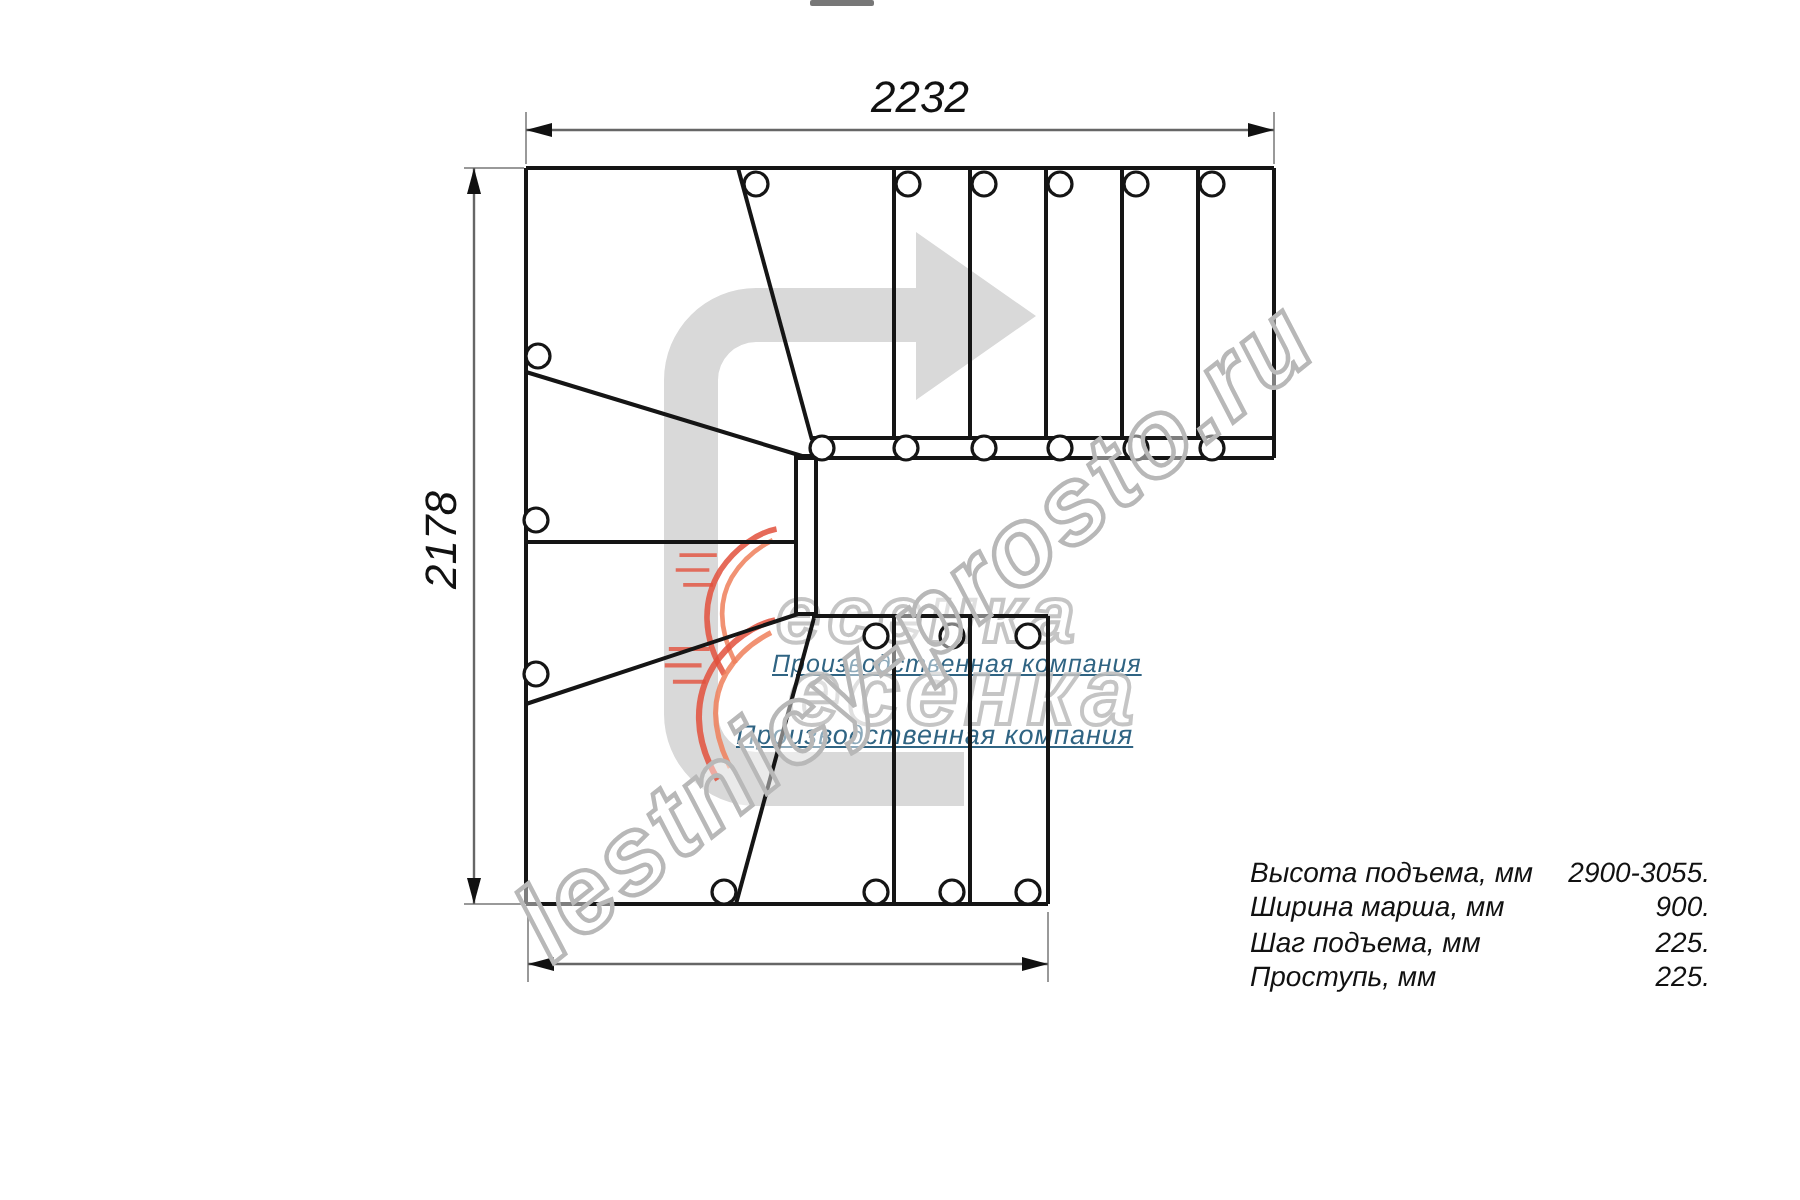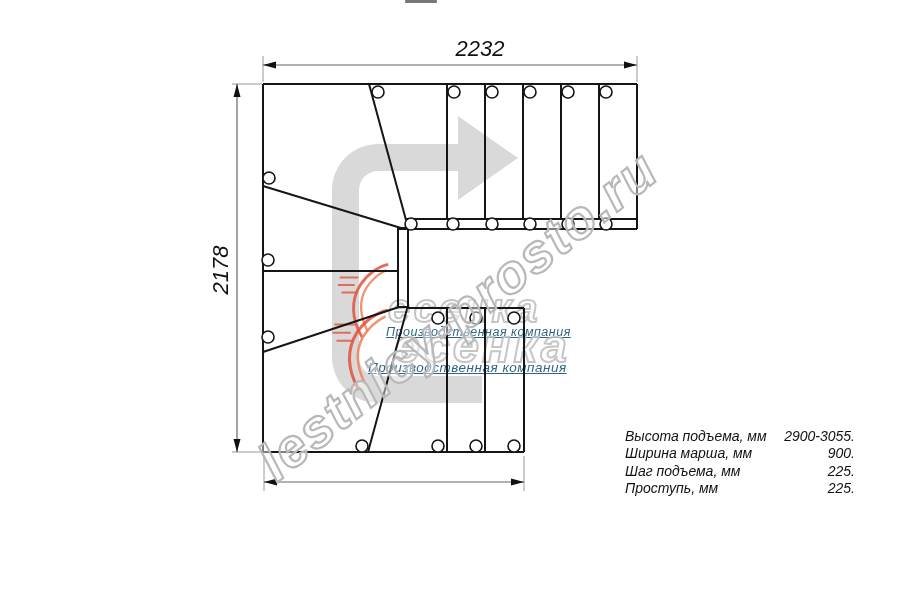--- a/index.html
+++ b/index.html
@@ -144,21 +144,21 @@
     </g>
   </svg>
 
   <div class="layer z4">
     <div class="wm-url">lestnicy-prosto.ru</div>
   </div>
 
   <div class="layer z5">
     <div class="top-artifact"></div>
 
-    <div class="dim-label" style="left:430px;top:36px;width:100px;font-style:italic;">2232</div>
+    <div class="dim-label" style="left:410px;top:36px;width:100px;font-style:italic;">2232</div>
 
     <div class="dim-label dim-left" style="left:171px;top:257px;width:100px;">2178</div>
 
 
     <div class="spec-table">
       <div class="spec-row">
         <span class="spec-label">Высота подъема, мм</span>
         <span class="spec-value">2900-3055.</span>
       </div>
       <div class="spec-row">

